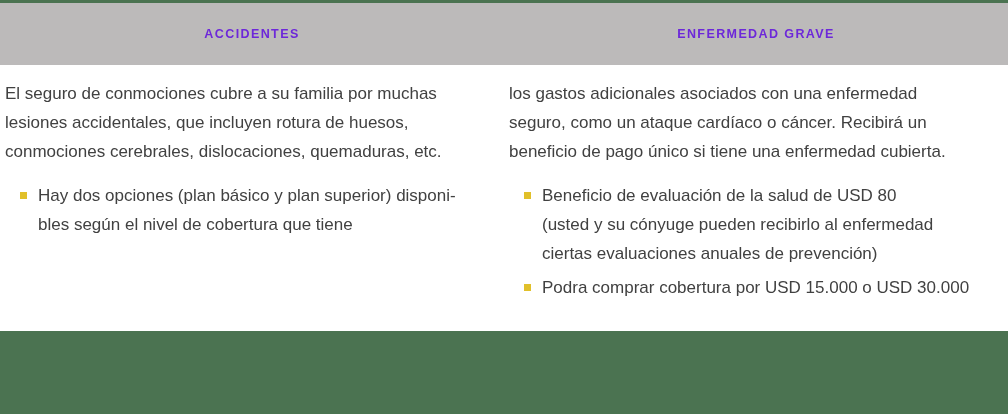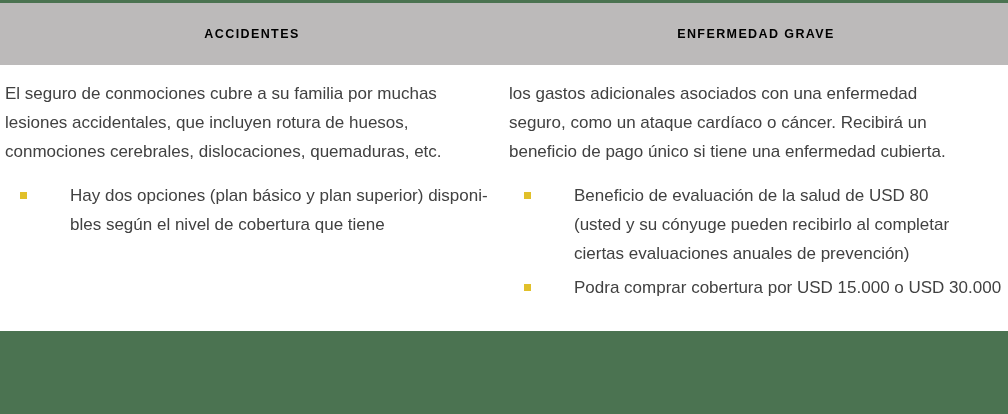--- a/index.html
+++ b/index.html
@@ -27,21 +27,21 @@
   .header-band {
     height: 62px;
     background: #bcbaba;
     display: flex;
     align-items: center;
     flex: 0 0 auto;
   }
   .header-cell {
     width: 504px;
     text-align: center;
-    color: #000000;
+    color: #6d28d9;
     font-size: 12.5px;
     font-weight: 700;
     letter-spacing: 1.4px;
     text-transform: uppercase;
   }
   .content {
     height: 266px;
     box-sizing: border-box;
     padding-top: 14px;
     display: flex;
@@ -59,21 +59,20 @@
     line-height: 29px;
     color: #414141;
     white-space: nowrap;
   }
   .bullets {
     margin-top: 15px;
   }
   .bullet-item {
     display: flex;
     margin-bottom: 5px;
-    gap: 32px;
   }
   .bullet-item:last-child {
     margin-bottom: 0;
   }
   .marker {
     flex: 0 0 auto;
     width: 7px;
     height: 7px;
     background: #e1c02a;
     margin: 11px 11px 0 15px;
@@ -119,21 +118,21 @@
       <div class="para">
         <div class="line">los gastos adicionales asociados con una enfermedad</div>
         <div class="line">seguro, como un ataque cardíaco o cáncer. Recibirá un</div>
         <div class="line">beneficio de pago único si tiene una enfermedad cubierta.</div>
       </div>
       <div class="bullets">
         <div class="bullet-item">
           <span class="marker"></span>
           <div class="bullet-lines">
             <div class="line">Beneficio de evaluación de la salud de USD 80</div>
-            <div class="line">(usted y su cónyuge pueden recibirlo al completar</div>
+            <div class="line">(usted y su cónyuge pueden recibirlo al enfermedad</div>
             <div class="line">ciertas evaluaciones anuales de prevención)</div>
           </div>
         </div>
         <div class="bullet-item">
           <span class="marker"></span>
           <div class="bullet-lines">
             <div class="line">Podra comprar cobertura por USD 15.000 o USD 30.000</div>
           </div>
         </div>
       </div>

